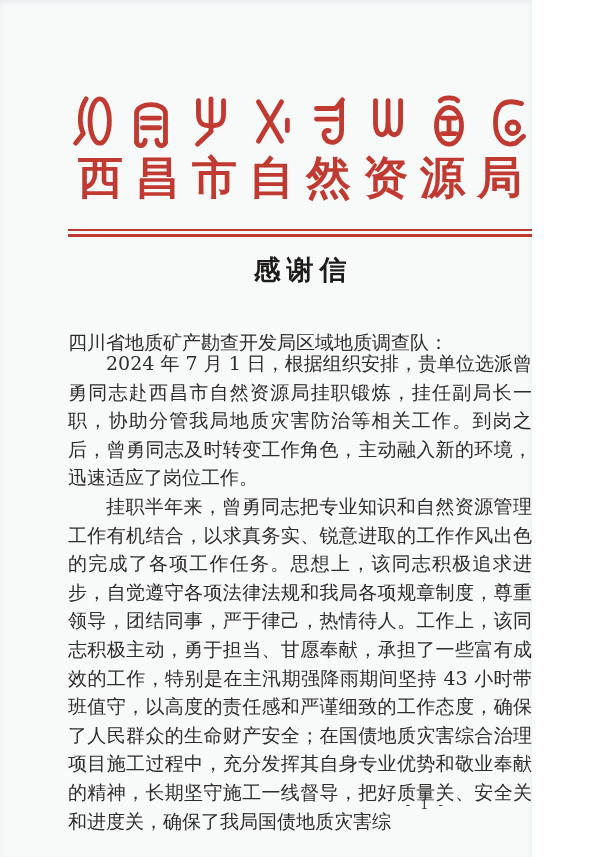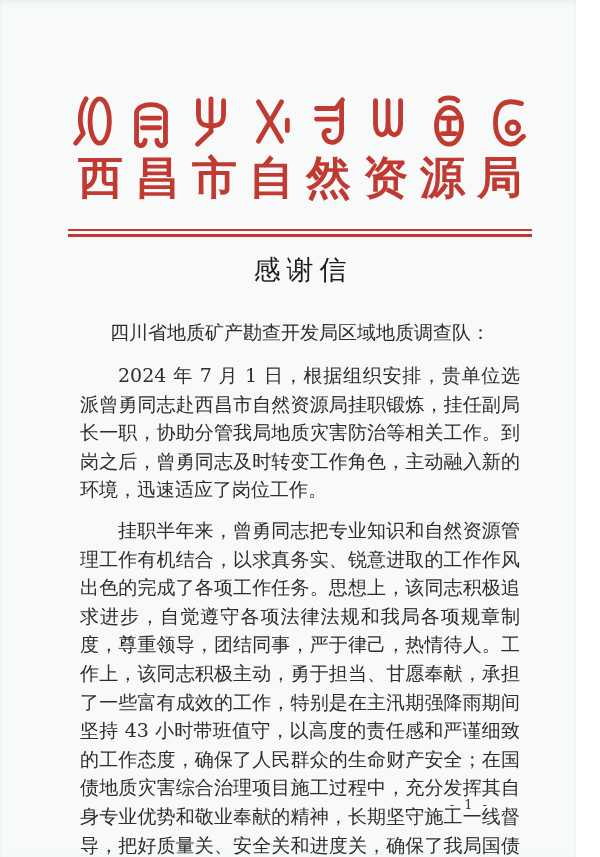--- a/index.html
+++ b/index.html
@@ -3,21 +3,21 @@
 <meta charset="utf-8">
 <style>
   html,body{margin:0;padding:0;background:#ffffff;}
   :root{
     --accent:#c13a31;
     --bg:#f8fafa;
     --ink:#2e2d2b;
   }
   .page{
     position:relative;
-    width:576px;height:857px;
+    width:532px;height:857px;
     background:var(--bg);
     overflow:hidden;
     font-family:"DejaVu Serif","Liberation Serif",serif;
     color:var(--ink);
     box-shadow:inset 0 2px 4px rgba(180,190,190,.25);
   }
   .yi-row{
     position:absolute;top:94px;left:70px;width:460px;
     display:flex;justify-content:space-between;align-items:center;
     color:var(--accent);
@@ -36,34 +36,33 @@
   }
   .red-rule{
     position:absolute;top:229px;left:68px;width:464px;
     height:3px;
     border-top:2px solid var(--accent);
     border-bottom:3px solid var(--accent);
   }
   .doc-title{
     position:absolute;top:252px;left:0;width:600px;
     text-align:center;
-    font-size:27px;font-weight:400;letter-spacing:6px;text-indent:6px;
+    font-size:27px;font-weight:700;letter-spacing:6px;text-indent:6px;
     color:#1d1c1a;
   }
   .salutation{
-    position:absolute;top:320px;left:68px;width:464px;
+    position:absolute;top:330px;left:68px;width:464px;
     font-size:19px;
-    text-align:center;
   }
   .body-text{
     position:absolute;top:349px;left:68px;width:464px;
     font-size:19px;line-height:28.6px;
     text-align:justify;
   }
-  .body-text p{margin:12px;text-indent:2em;}
+  .body-text p{margin:0;text-indent:2em;}
   .page-number{
     position:absolute;top:797px;right:86px;
     font-size:13px;letter-spacing:3px;
     color:#3b3b3b;
   }
 </style>
 </head>
 <body>
 
 <div class="page">

